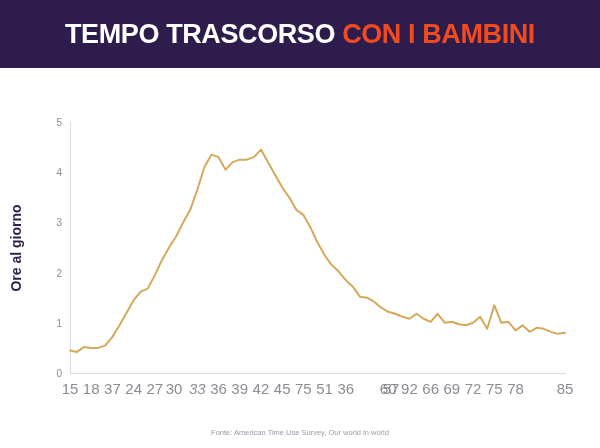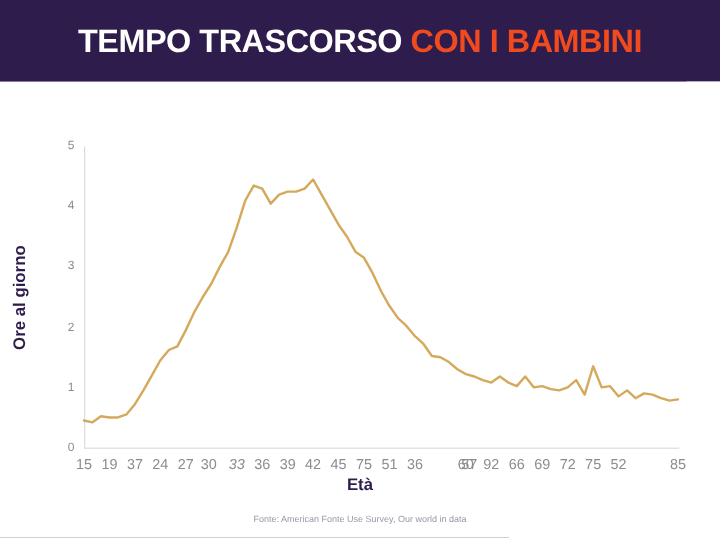--- a/index.html
+++ b/index.html
@@ -10,21 +10,21 @@
     width: 600px;
     height: 448px;
     overflow: hidden;
     background: #ffffff;
     font-family: "Liberation Sans", sans-serif;
   }
   #page {
     position: relative;
     width: 572px;
     height: 448px;
-    background: #701a75;
+    background: #fdba74;
   }
 
   
   .banner {
     position: absolute;
     left: 0;
     top: 0;
     width: 600px;
     height: 68px;
     background: #2e1d4c;
@@ -83,21 +83,21 @@
     transform: translateY(-50%);
     font-size: 10px;
     color: #8b8b93;
     white-space: nowrap;
   }
   .xtick {
     position: absolute;
     top: 100%;
     margin-top: 7px;
     transform: translateX(-50%);
-    font-size: 12px;
+    font-size: 15px;
     color: #8b8b93;
     white-space: nowrap;
   }
 
   .ylabel {
     position: absolute;
     left: 16px;
     top: 180px;
     transform: translate(-50%, -50%) rotate(-90deg);
     transform-origin: center center;
@@ -147,44 +147,43 @@
       <div id="yticks">
           <div class="ytick" style="top: 251px;">0</div>
           <div class="ytick" style="top: 200.8px;">1</div>
           <div class="ytick" style="top: 150.6px;">2</div>
           <div class="ytick" style="top: 100.4px;">3</div>
           <div class="ytick" style="top: 50.2px;">4</div>
           <div class="ytick" style="top: 0px;">5</div>
         </div>
       <div id="xticks">
           <div class="xtick" style="left: 0px;">15</div>
-          <div class="xtick" style="left: 21.2143px;">19</div>
+          <div class="xtick" style="left: 21.2143px;">18</div>
           <div class="xtick" style="left: 42.4286px;">37</div>
           <div class="xtick" style="left: 63.6429px;">24</div>
           <div class="xtick" style="left: 84.8571px;">27</div>
           <div class="xtick" style="left: 104px;">30</div>
           <div class="xtick" style="left: 127.286px; font-style: italic;">33</div>
           <div class="xtick" style="left: 148.5px;">36</div>
           <div class="xtick" style="left: 169.714px;">39</div>
           <div class="xtick" style="left: 190.929px;">42</div>
           <div class="xtick" style="left: 212.143px;">45</div>
           <div class="xtick" style="left: 233.357px;">75</div>
           <div class="xtick" style="left: 254.571px;">51</div>
           <div class="xtick" style="left: 275.786px;">36</div>
           <div class="xtick" style="left: 297px; padding-left: 48px;">57</div>
           <div class="xtick" style="left: 318.214px;">60</div>
           <div class="xtick" style="left: 339.429px;">92</div>
           <div class="xtick" style="left: 360.643px;">66</div>
           <div class="xtick" style="left: 381.857px;">69</div>
           <div class="xtick" style="left: 403.071px;">72</div>
           <div class="xtick" style="left: 424.286px;">75</div>
-          <div class="xtick" style="left: 445.5px;">52</div>
+          <div class="xtick" style="left: 445.5px;">78</div>
           <div class="xtick" style="left: 495px;">85</div>
         </div>
       <svg class="series" id="series-svg" width="495" height="251" viewBox="0 0 495 251" preserveAspectRatio="none">
           <polyline points="0.00,228.41 7.07,229.92 14.14,224.90 21.21,225.90 28.29,225.90 35.36,223.39 42.43,214.86 49.50,203.31 56.57,190.76 63.64,178.21 70.71,169.68 77.79,166.66 84.86,153.11 91.93,138.05 99.00,125.50 106.07,114.46 113.14,100.40 120.21,87.85 127.29,67.77 134.36,45.18 141.43,32.63 148.50,35.14 155.57,47.69 162.64,40.16 169.71,37.65 176.79,37.65 183.86,35.14 190.93,27.61 198.00,40.16 205.07,52.71 212.14,65.26 219.21,75.30 226.29,87.85 233.36,92.87 240.43,105.42 247.50,120.48 254.57,133.03 261.64,143.07 268.71,149.60 275.79,158.13 282.86,164.66 289.93,174.70 297.00,175.70 304.07,179.72 311.14,185.74 318.21,189.76 325.29,191.76 332.36,194.78 339.43,196.78 346.50,191.76 353.57,196.78 360.64,199.80 367.71,191.76 374.79,200.80 381.86,199.80 388.93,202.31 396.00,203.31 403.07,200.80 410.14,194.78 417.21,206.82 424.29,183.23 431.36,200.80 438.43,199.80 445.50,208.33 452.57,203.31 459.64,209.84 466.71,205.82 473.79,206.82 480.86,209.84 487.93,211.84 495.00,210.84" fill="none" stroke="#d5a95c" stroke-width="2" stroke-linejoin="round" stroke-linecap="round"></polyline>
         </svg>
     </div>
 
-    <div class="xlabel">Età</div>
-    <div class="source">Fonte: American Fonte Use Survey, Our world in data</div>
+    <div class="source">Fonte: American Time Use Survey, Our world in world</div>
   </div>
 </div>
 
 </body></html>

